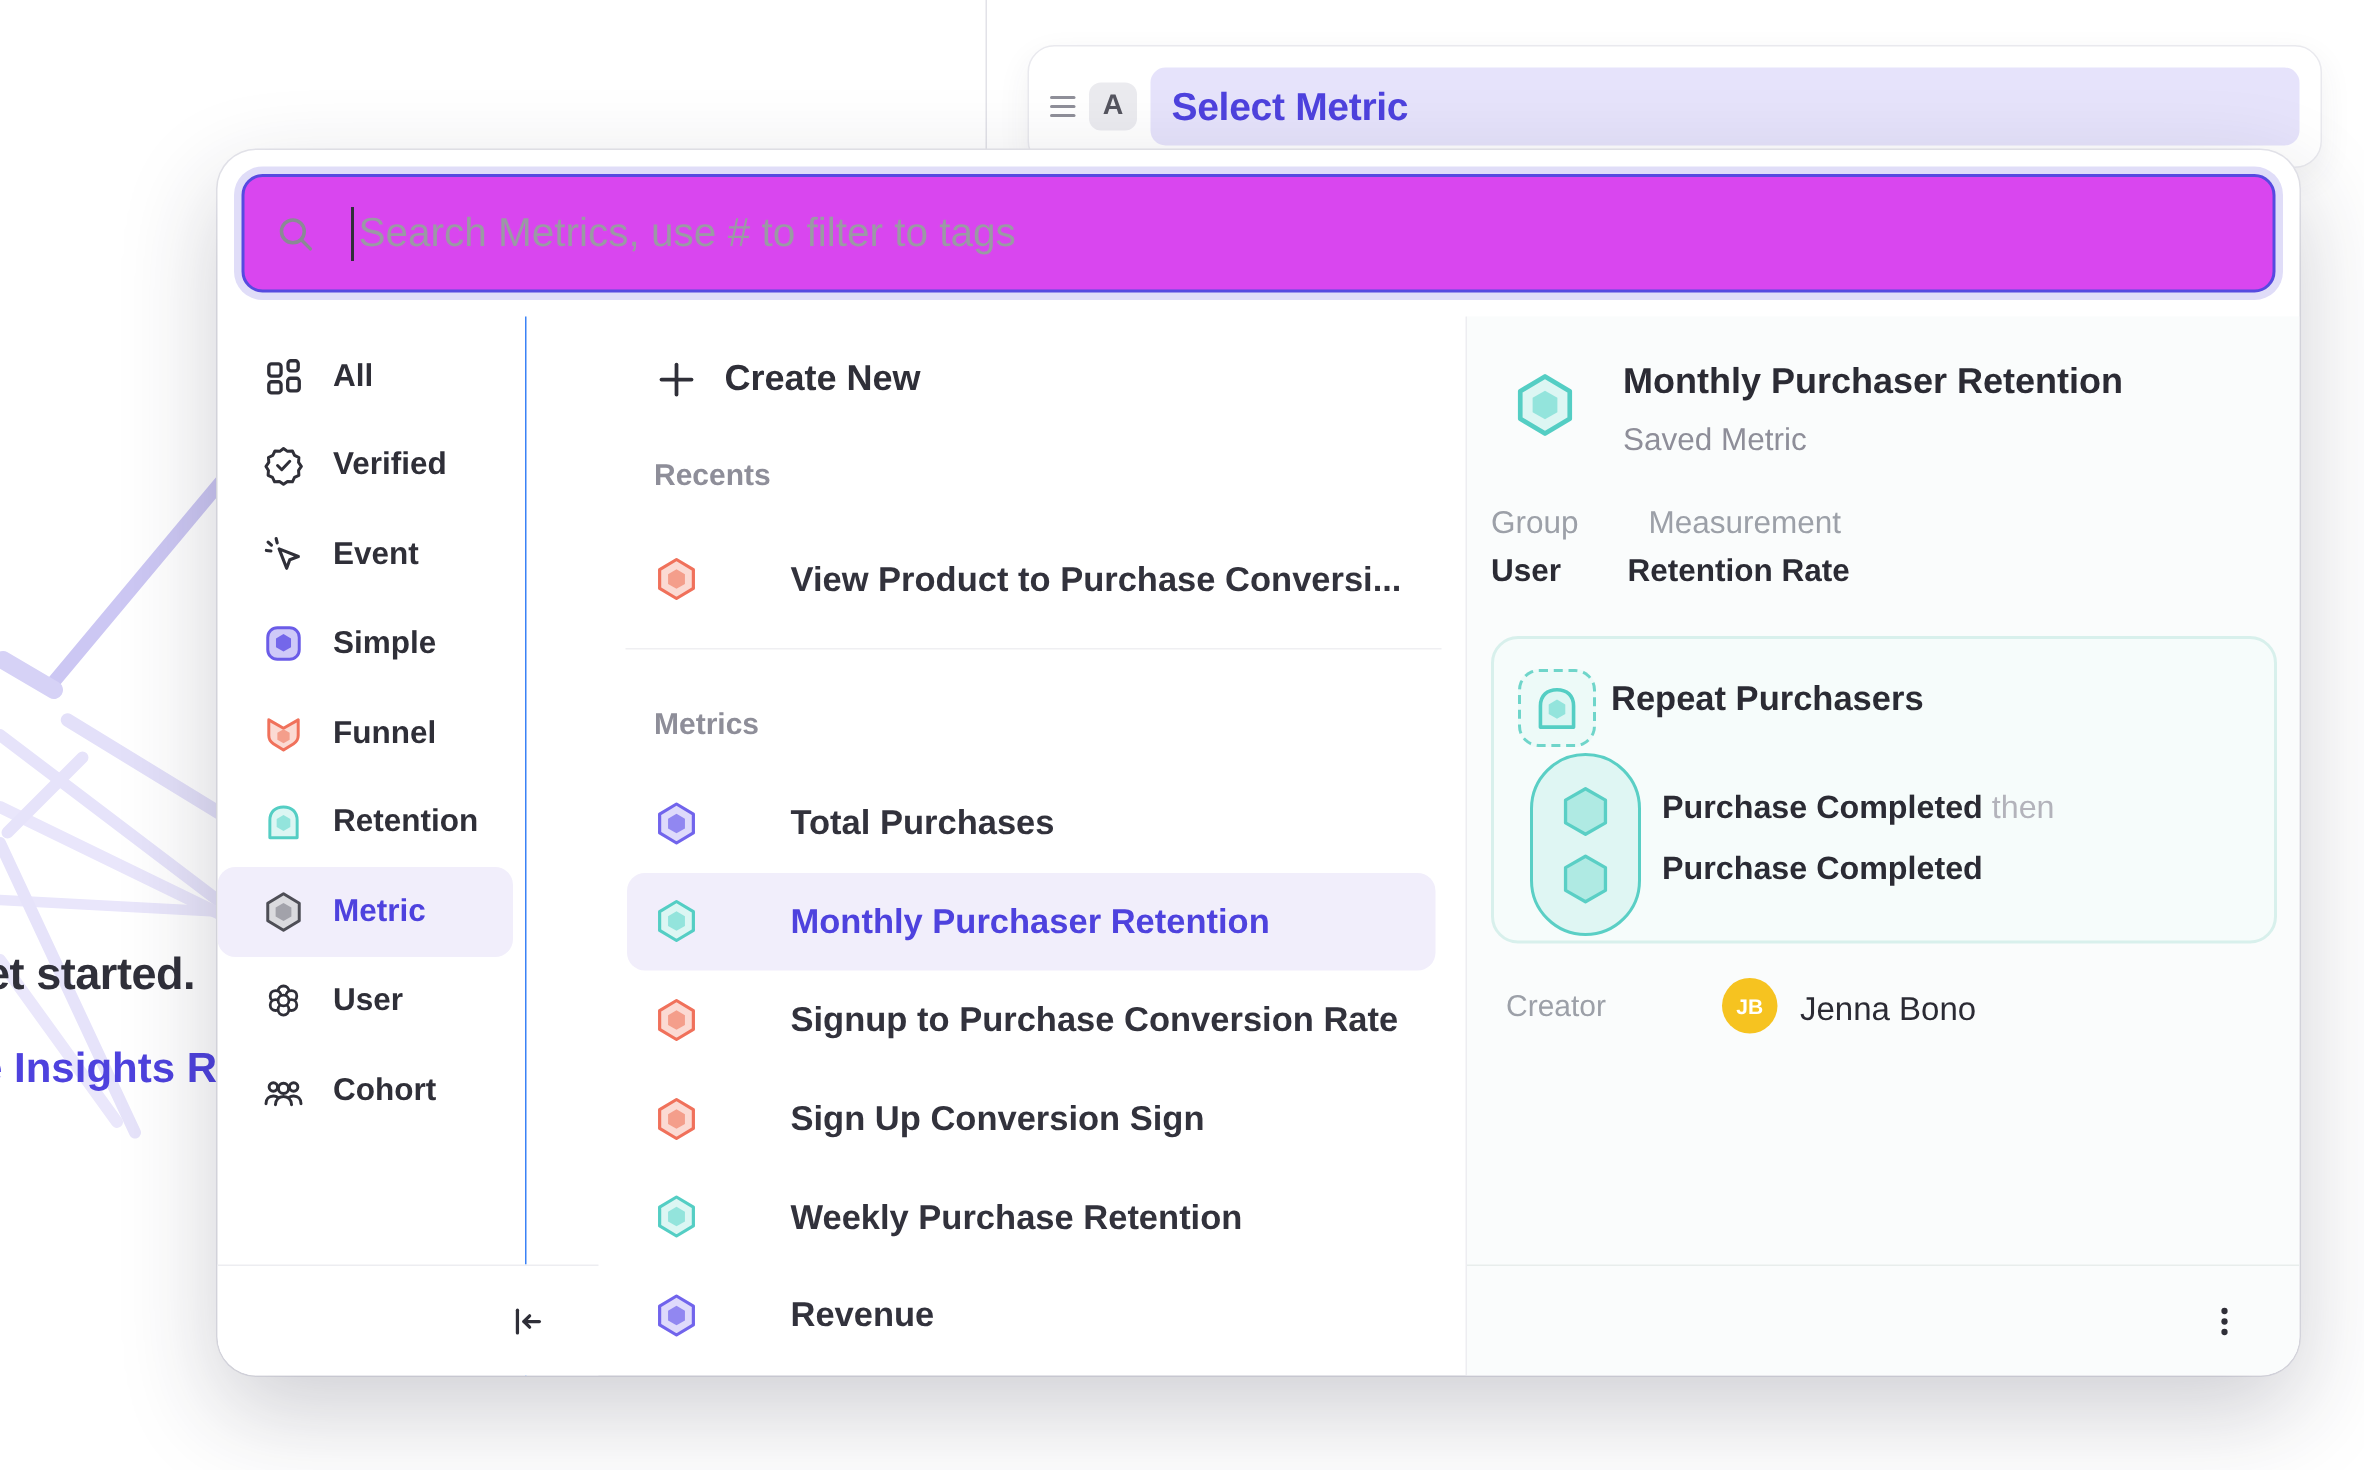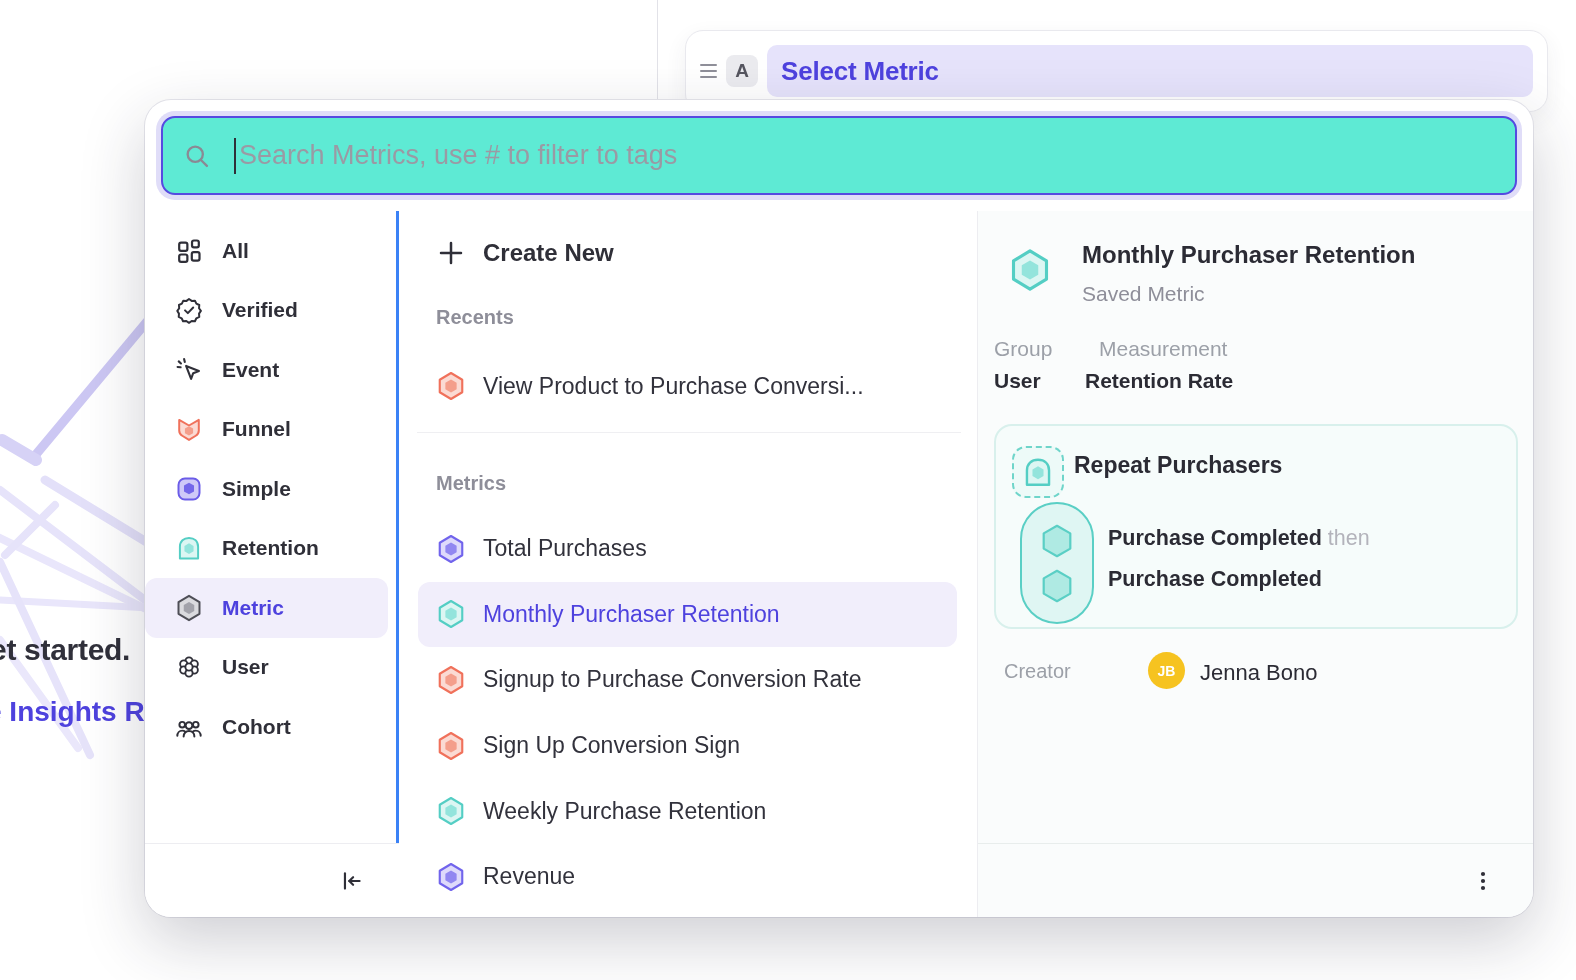--- a/index.html
+++ b/index.html
@@ -22,33 +22,33 @@
              justify-content:center; font-weight:700; font-size:19px; color:#55555F; flex:0 0 32px; }
   .metric-pill { flex:1; height:52px; margin:0 14px 0 9px; background:#E6E3FB; border-radius:10px;
                  display:flex; align-items:center; padding-left:14px; color:#4E42DE; font-size:26px;
                  font-weight:700; cursor:pointer; letter-spacing:-.2px; }
 
   
   .modal { position:absolute; left:145px; top:100px; width:1388px; height:817px; background:#fff;
            border-radius:26px; overflow:hidden;
            box-shadow:0 24px 64px rgba(35,35,60,.22), 0 0 0 1px #E8E8EE; }
 
-  .search-box { position:absolute; left:16px; top:16px; width:1356px; height:79px; background:#5eead4;
+  .search-box { position:absolute; left:16px; top:16px; width:1356px; height:79px; background:#d946ef;
                 border:2px solid #564AE0; border-radius:14px; box-shadow:0 0 0 5px #E0DDF8;
                 display:flex; align-items:center; padding:0 20px; }
   .search-glyph { flex:0 0 28px; }
   .caret { width:2px; height:36px; background:#2F2F38; margin-left:23px; }
   .search-input { flex:1; border:none; outline:none; font-size:27px; color:#3A3A44; font-family:inherit;
                   background:transparent; padding:0 0 0 3px; }
   .search-input::placeholder { color:#9A9AA4; }
 
   .cols { position:absolute; left:0; top:111px; right:0; bottom:0; }
 
   
-  .col-left { position:absolute; left:0; top:0; bottom:0; width:254px; border-right:3px solid #3b82f6; }
+  .col-left { position:absolute; left:0; top:0; bottom:0; width:206px; border-right:1px solid #3b82f6; }
   .side-list { padding-top:10px; }
   .side-item { height:59.5px; display:flex; align-items:center; gap:19px; padding-left:30px;
                margin-right:8px; border-radius:12px; cursor:pointer; }
   .side-item .ic { width:28px; height:28px; flex:0 0 28px; display:flex; align-items:center; justify-content:center; }
   .side-item .lbl { font-size:21px; font-weight:600; color:#2F2F38; }
   .side-item.selected { background:#F1EEFB; }
   .side-item.selected .lbl { color:#4E42DE; }
   .fx-glyph { font-family:"DejaVu Serif", serif; font-style:italic; font-weight:700; font-size:23px; color:#2F2F38; line-height:1; }
   .col-left-footer { position:absolute; left:0; bottom:0; width:254px; height:74px; border-top:1px solid #EDEDF1;
                      display:flex; align-items:center; justify-content:flex-end; padding-right:34px; background:#fff; }
@@ -59,21 +59,21 @@
   .create-row { position:absolute; left:0; top:14px; width:100%; height:56px; display:flex; align-items:center;
                 gap:17px; padding-left:36px; cursor:pointer; }
   .create-row .lbl { font-size:24px; font-weight:600; color:#2F2F38; }
   .sec-label { position:absolute; left:36px; font-size:20px; font-weight:600; color:#8E8E99; }
   .lab-recents { top:95px; }
   .lab-metrics { top:261px; }
   .mid-divider { position:absolute; left:17px; right:16px; top:221px; height:1px; background:#EFEFF2; }
   .row-item { display:flex; align-items:center; gap:17px; padding-left:18px; margin:0 20px 0 18px;
               border-radius:12px; cursor:pointer; }
   .recent-item { position:absolute; left:0; right:0; top:143px; height:64px; }
-  .row-item .item-lbl { font-size:23px; font-weight:400; color:#32323C; white-space:nowrap; }
+  .row-item .item-lbl { font-size:23px; font-weight:700; color:#32323C; white-space:nowrap;margin-left:44px; }
   .metric-list { position:absolute; left:0; right:0; top:305px; }
   .metric-item { height:65.6px; }
   .metric-item.selected { background:#F1EEFB; }
   .metric-item.selected .item-lbl { color:#4E42DE; }
   .hx30 { width:30px; height:30px; flex:0 0 30px; }
 
   
   .hx-purple { --h-stroke:#7164EC; --h-fill:#DEDAFB; --h-inner:#9187F1; }
   .hx-teal   { --h-stroke:#54CEC4; --h-fill:#DCF6F3; --h-inner:#93E4DC; }
   .hx-coral  { --h-stroke:#F0715B; --h-fill:#FBDAD3; --h-inner:#F49E8B; }
@@ -271,32 +271,32 @@
             <span class="ic">
                 <svg width="28" height="28">
                   <use href="#sym-event"></use>
                 </svg>
               </span>
             <span class="lbl">Event</span>
           </div>
           <div class="side-item">
             <span class="ic">
                 <svg width="28" height="28">
+                  <use href="#sym-simple"></use>
+                </svg>
+              </span>
+            <span class="lbl">Simple</span>
+          </div>
+          <div class="side-item">
+            <span class="ic">
+                <svg width="28" height="28">
                   <use href="#sym-funnel"></use>
                 </svg>
               </span>
             <span class="lbl">Funnel</span>
-          </div>
-          <div class="side-item">
-            <span class="ic">
-                <svg width="28" height="28">
-                  <use href="#sym-simple"></use>
-                </svg>
-              </span>
-            <span class="lbl">Simple</span>
           </div>
           <div class="side-item">
             <span class="ic hx-teal">
                 <svg width="28" height="28">
                   <use href="#sym-arch"></use>
                 </svg>
               </span>
             <span class="lbl">Retention</span>
           </div>
           <div class="side-item selected">

